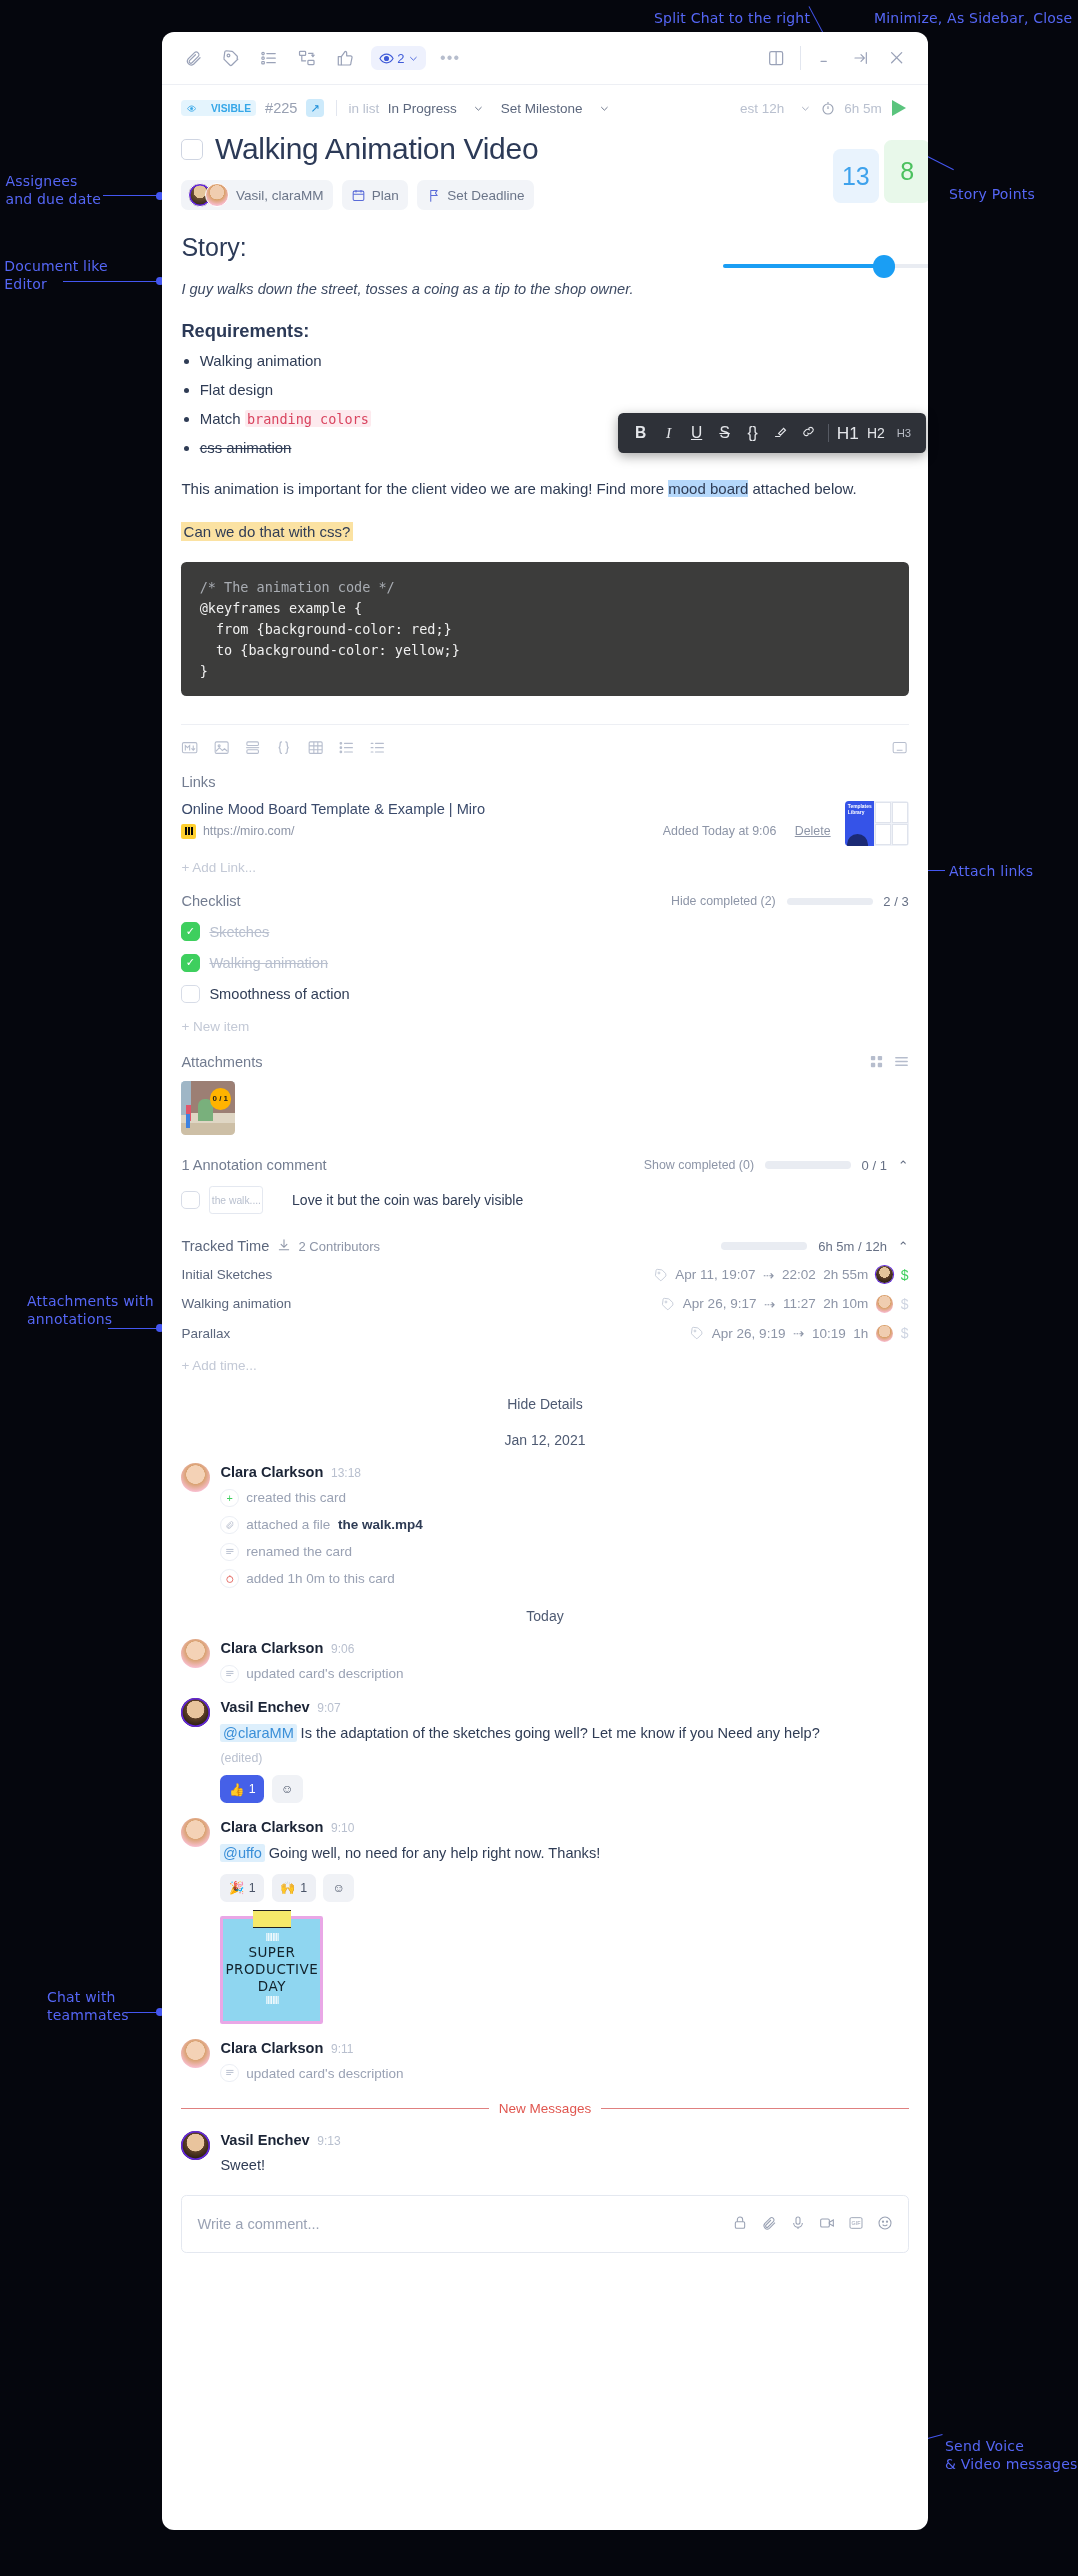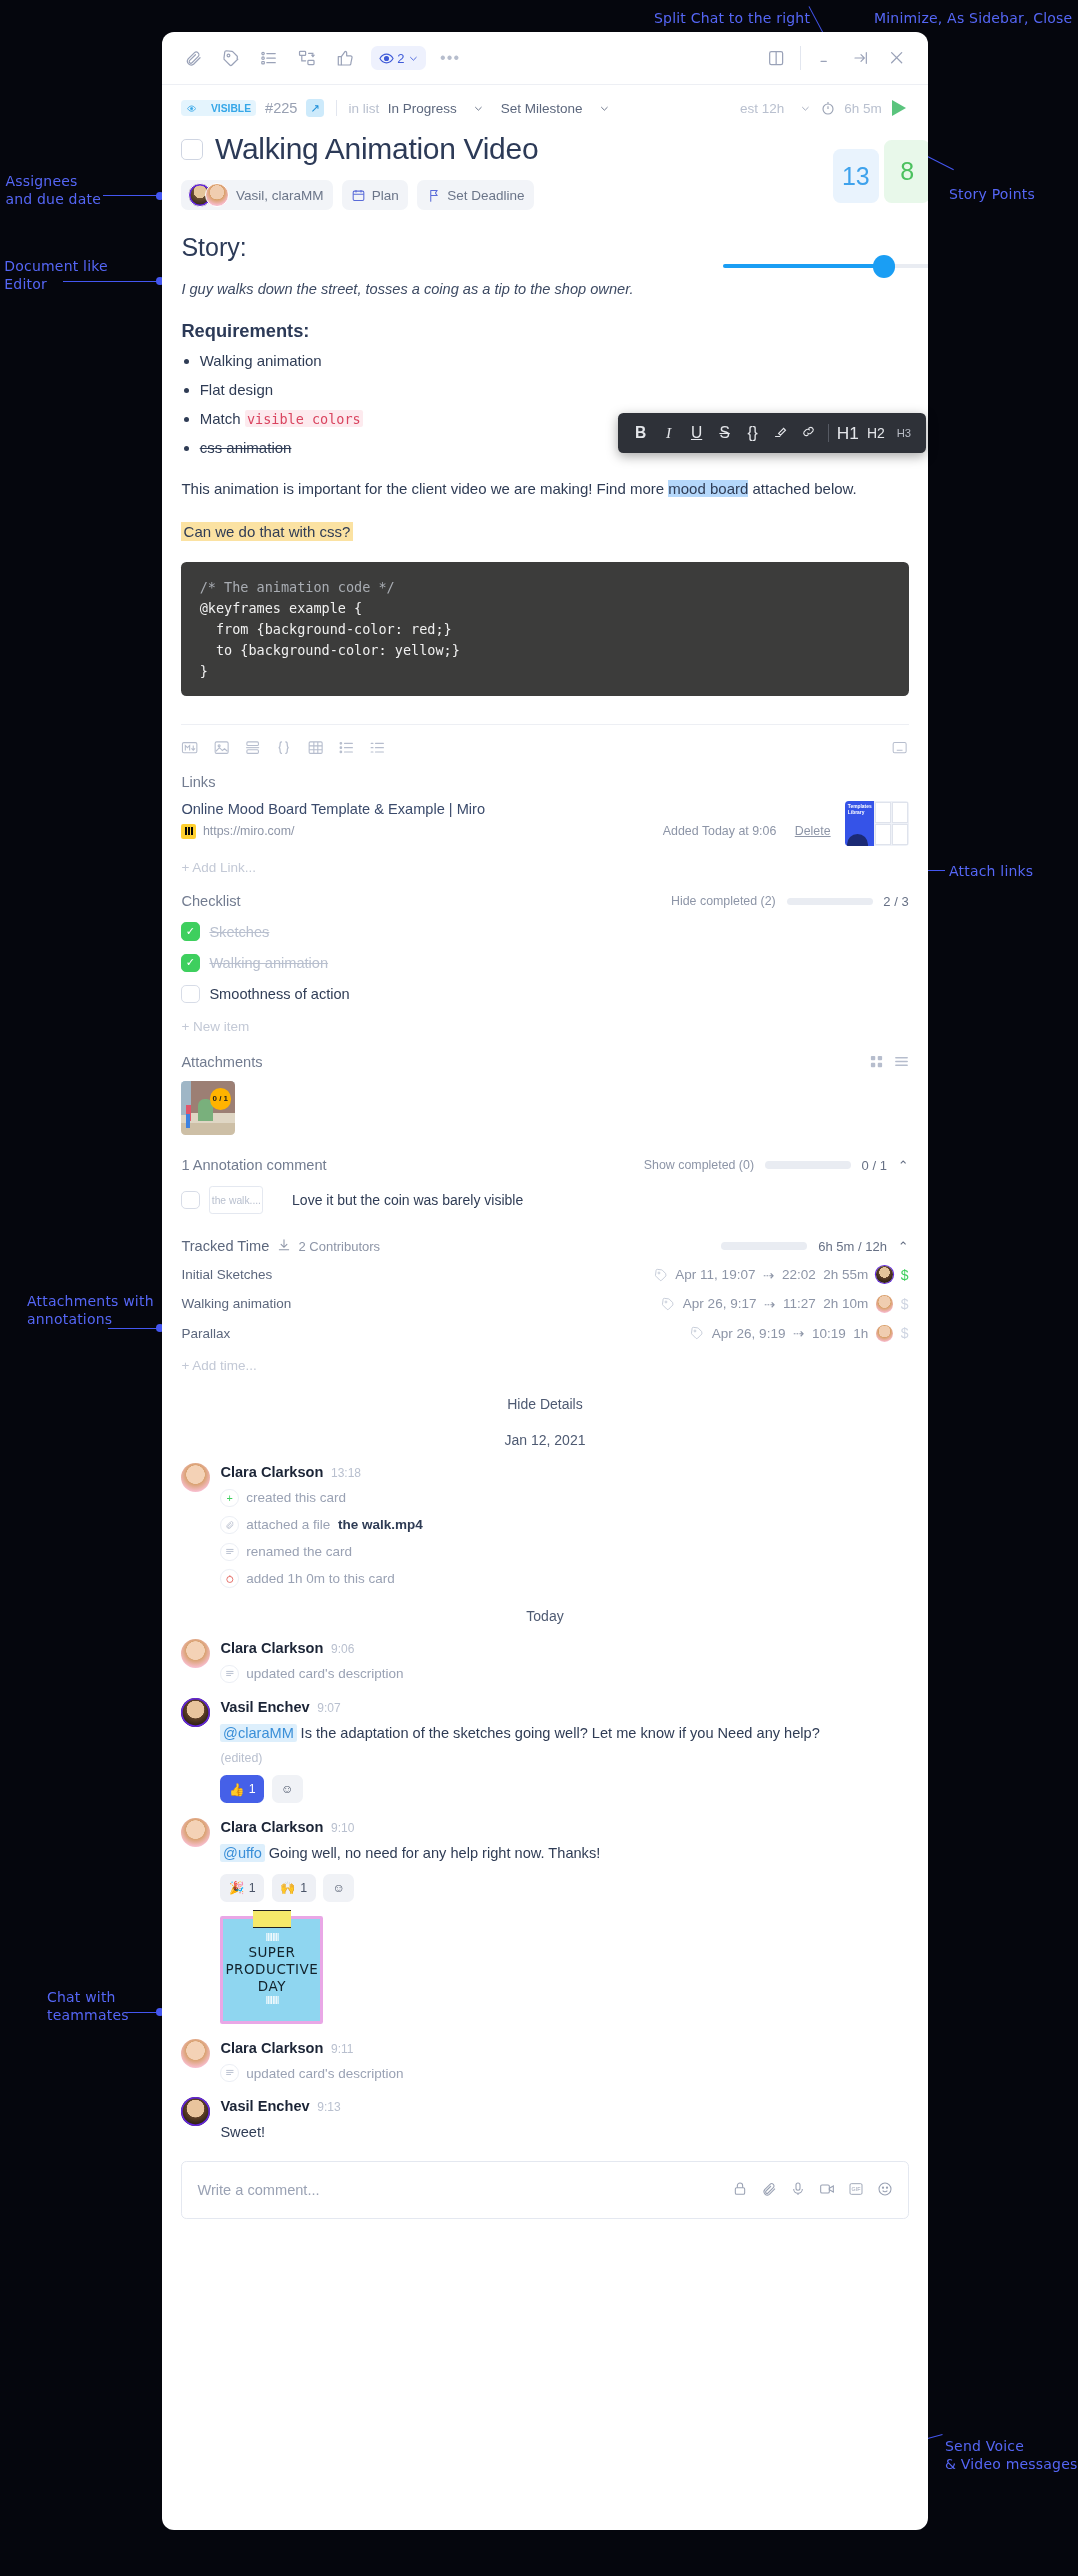--- a/index.html
+++ b/index.html
@@ -411,21 +411,21 @@
     <div style="position:absolute;left:150px;top:-9.2px;width:22.7px;height:22.7px;border-radius:50%;background:#1a9ef4;"></div>
   </div>
 
   <div class="doc">
     <div class="h-story">Story:</div>
     <div class="p-italic">I guy walks down the street, tosses a coing as a tip to the shop owner.</div>
     <div class="h-req">Requirements:</div>
     <ul class="req">
       <li>Walking animation</li>
       <li>Flat design</li>
-      <li><span>Match </span><span class="code-inline">visible colors</span></li>
+      <li><span>Match </span><span class="code-inline">branding colors</span></li>
       <li class="strike">css animation</li>
     </ul>
     <div class="para"><span>This animation is important for the client video we are making! Find more </span><span class="sel">mood board</span><span> attached below.</span></div>
     <div class="yellow-wrap"><span class="hl-yellow">Can we do that with css?</span></div>
   </div>
 
   <div class="codeblock"><span class="cmt">/* The animation code */</span>
 <span>@keyframes example {
   from {background-color: red;}
   to {background-color: yellow;}
@@ -736,20 +736,25 @@
     <div class="act-line">
         <span class="act-ico">
           <svg width="9.7" height="9.7" viewBox="0 0 24 24" stroke="#b9c0cf" stroke-width="2.4" stroke-linecap="round">
             <path d="M4 6h16M4 11h16M4 16h10"></path>
           </svg>
         </span>
         <span>updated card's description</span>
       </div>
   </div>
 
+  <div class="newmsg">
+    <span class="l"></span>
+    <span class="t">New Messages</span>
+    <span class="l"></span>
+  </div>
 
   <div class="act-block">
     <span class="act-ava ava-vasil"></span>
     <div class="act-head">
       <span class="act-name">Vasil Enchev</span>
       <span class="act-time">9:13</span>
     </div>
     <div class="msg">Sweet!</div>
   </div>
 

